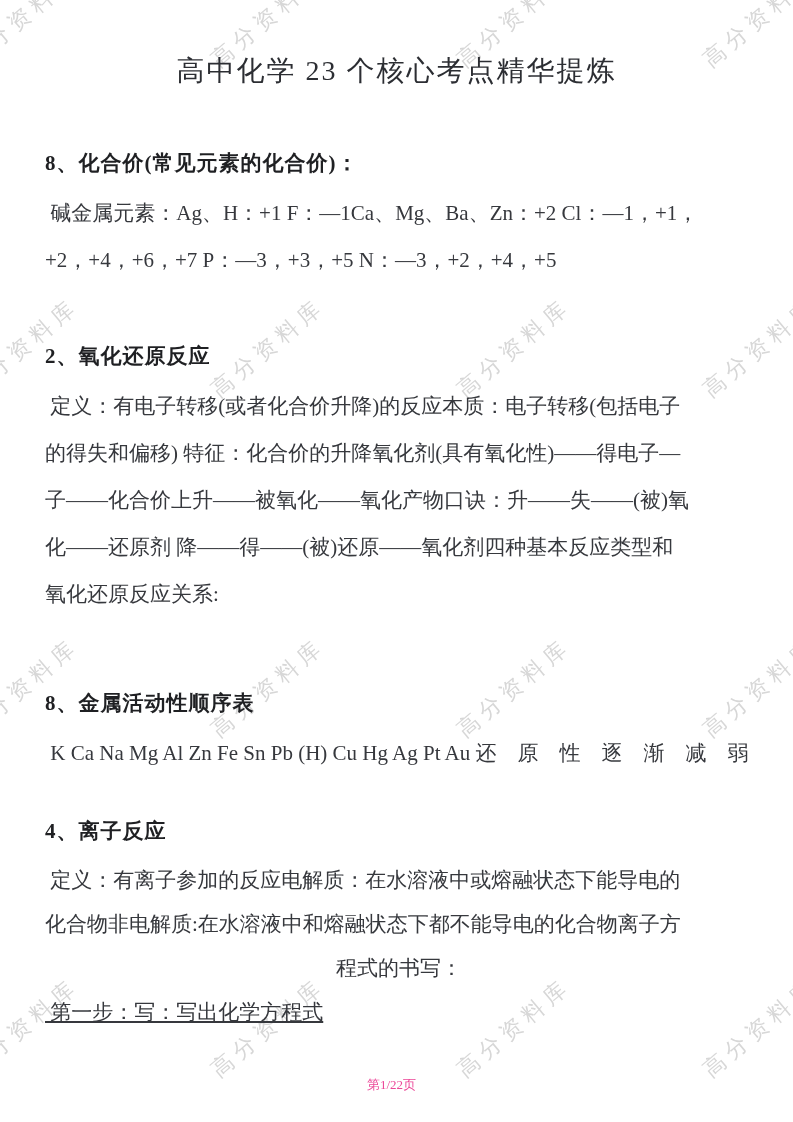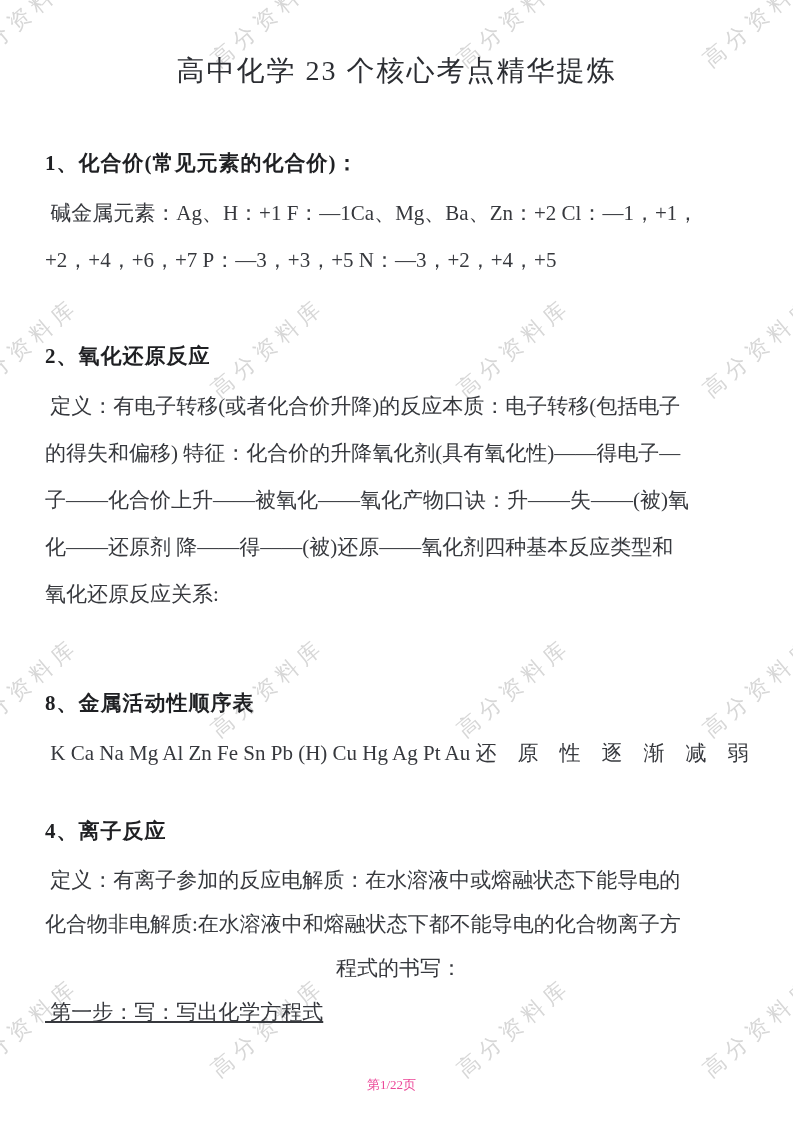--- a/index.html
+++ b/index.html
@@ -94,21 +94,21 @@
       <span style="left: 514px; top: 688px; color: rgb(215, 215, 215);">高分资料库</span>
       <span style="left: 760px; top: 688px; color: rgb(215, 215, 215);">高分资料库</span>
       <span style="left: 22px; top: 1028px; color: rgb(215, 215, 215);">高分资料库</span>
       <span style="left: 268px; top: 1028px; color: rgb(215, 215, 215);">高分资料库</span>
       <span style="left: 514px; top: 1028px; color: rgb(215, 215, 215);">高分资料库</span>
       <span style="left: 760px; top: 1028px; color: rgb(215, 215, 215);">高分资料库</span>
     </div>
   <h1 class="doc-title">高中化学 23 个核心考点精华提炼</h1>
   <div id="sections">
   <section class="doc-section" style="top: 148px;">
-    <h2 class="sec-heading">1、化合价(常见元素的化合价)：</h2>
+    <h2 class="sec-heading">8、化合价(常见元素的化合价)：</h2>
     <div class="sec-body">
           <div class="bline" style="line-height: 47px; height: 47px;"> 碱金属元素：Ag、H：+1 F：—1Ca、Mg、Ba、Zn：+2 Cl：—1，+1，</div>
           <div class="bline" style="line-height: 47px; height: 47px;">+2，+4，+6，+7 P：—3，+3，+5 N：—3，+2，+4，+5</div>
         </div>
   </section>
 
   <section class="doc-section" style="top: 341px;">
     <h2 class="sec-heading">2、氧化还原反应</h2>
     <div class="sec-body">
           <div class="bline" style="line-height: 47px; height: 47px;"> 定义：有电子转移(或者化合价升降)的反应本质：电子转移(包括电子</div>

